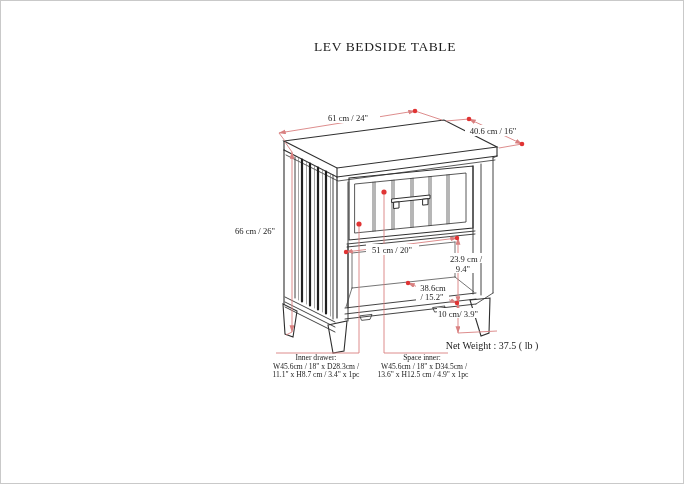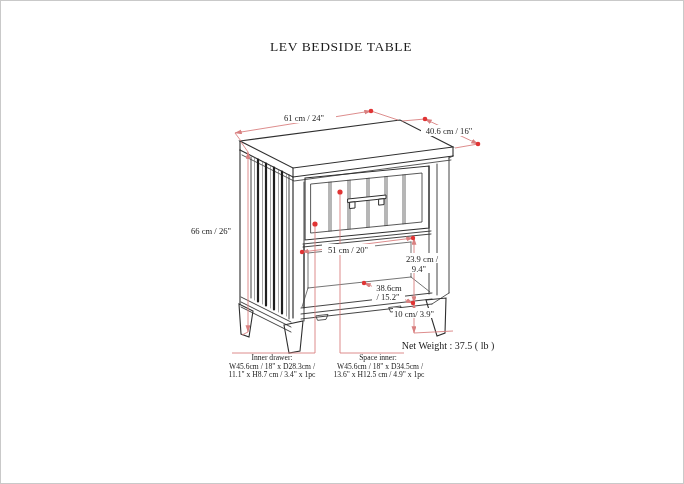--- a/index.html
+++ b/index.html
@@ -4,20 +4,21 @@
 <style>
   html,body{margin:0;padding:0;background:#ffffff;}
   #page{
     position:relative;
     width:684px;height:484px;
     background:#ffffff;
     border:1px solid #c9c9c9;
     box-sizing:border-box;
     overflow:hidden;
     font-family:"Liberation Serif","DejaVu Serif",serif;
+    padding-left:44px;
   }
   svg text{
     font-family:"Liberation Serif","DejaVu Serif",serif;
     fill:#1c1c1c;
   }
   .t-title{font-size:13.5px;letter-spacing:.6px;}
   .t-dim{font-size:8.6px;}
   .t-small{font-size:7.6px;}
   .t-weight{font-size:10px;}
 </style>

